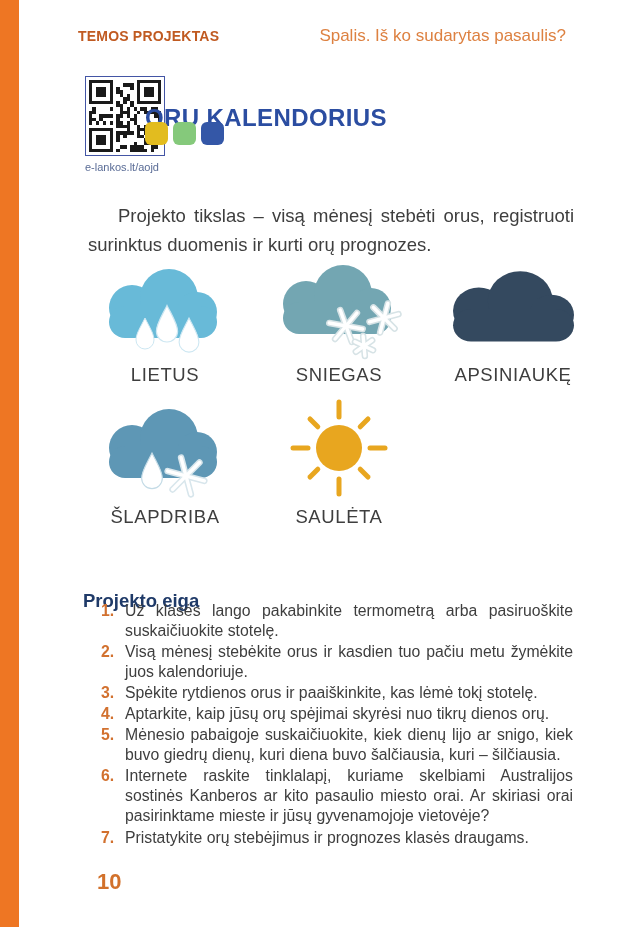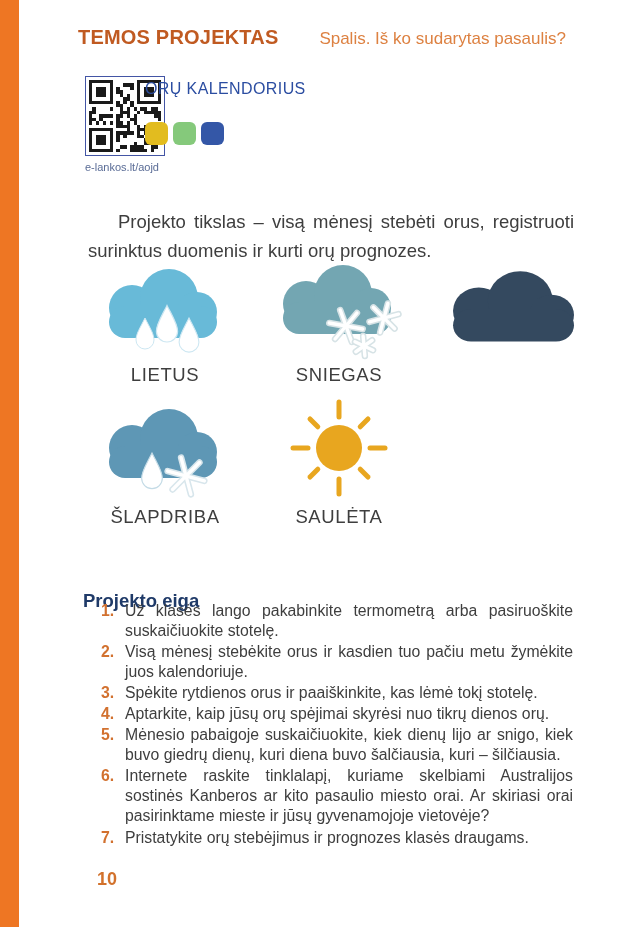--- a/index.html
+++ b/index.html
@@ -4,50 +4,50 @@
 <style>
   html,body { margin:0; padding:0; }
   body {
     width:640px; height:927px; position:relative; overflow:hidden;
     background:#ffffff;
     font-family:"Liberation Sans", sans-serif;
   }
   .strip { position:absolute; left:0; top:0; width:19px; height:927px; background:var(--accent-strip); }
 
   .header { position:absolute; left:78px; right:74px; top:26px; display:flex; justify-content:space-between; align-items:baseline; }
-  .series { font-weight:bold; font-size:20px; letter-spacing:0.2px; color:var(--header-label); }
+  .series { font-weight:bold; font-size:14px; letter-spacing:0.2px; color:var(--header-label); }
   .topic  { font-size:17px; color:var(--header-topic); }
 
   .qr-wrap { position:absolute; left:37px; top:76px; width:92px;padding-left:48px; }
   .qr-box  { width:72px; height:72px; padding:3px; border:1px solid var(--qr-border); background:#fff; }
   .qr-box svg { display:block; }
   .qr-caption { margin-top:5px; font-size:11px; color:var(--qr-caption); }
 
-  .title { position:absolute; left:145px; top:80px; font-size:16px; font-weight:normal; letter-spacing:0.4px; color:var(--title-blue); }
+  .title { position:absolute; left:145px; top:104px; font-size:24px; font-weight:bold; letter-spacing:0.4px; color:var(--title-blue); }
   .squares { position:absolute; left:145px; top:122px; display:flex; gap:5px; }
   .square { width:23px; height:23px; border-radius:6px; }
 
-  .intro { position:absolute; left:88px; top:189px; width:486px;
+  .intro { position:absolute; left:88px; top:183px; width:486px;
            font-size:18.5px; line-height:1.55; color:var(--body-text);
            text-align:justify; text-indent:30px;margin-top:19px; }
 
   .wgrid { position:absolute; left:78px; top:254px; width:522px;
            display:grid; grid-template-columns:repeat(3,174px); row-gap:10px; }
   .wcell { display:flex; flex-direction:column; align-items:center; }
   .wicon svg { display:block; }
   .wlabel { margin-top:2px; font-size:18.5px; letter-spacing:0.6px; color:var(--body-text); }
 
   .section-title { position:absolute; left:83px; top:565px; font-size:18.5px; font-weight:bold; color:var(--heading-navy);margin-top:25px; }
 
   .steps { position:absolute; left:101px; top:601px; width:472px; }
   .step { display:flex; margin-bottom:1px; }
   .step-num  { flex:0 0 24px; font-weight:bold; font-size:15.8px; line-height:1.27; color:var(--step-number); }
   .step-text { flex:1; font-size:15.8px; line-height:1.27; color:var(--body-text); text-align:justify; }
 
-  .page-number { position:absolute; left:97px; top:869px; font-size:18px; font-weight:bold; color:var(--page-number); }
+  .page-number { position:absolute; left:97px; top:869px; font-size:22px; font-weight:bold; color:var(--page-number); }
 </style>
 </head>
 <body>
 
 <div class="strip"></div>
 
 <div class="header">
   <span class="series">TEMOS PROJEKTAS</span>
   <span class="topic">Spalis. Iš ko sudarytas pasaulis?</span>
 </div>
@@ -349,20 +349,21 @@
     <div class="wicon">
         <svg width="150" height="108" viewBox="0 0 150 108" xmlns="http://www.w3.org/2000/svg">
           <g transform="translate(-4,8) scale(1.12,1.02)" fill="#34495F">
             <circle cx="40" cy="48" r="23"></circle>
             <circle cx="77" cy="38" r="29"></circle>
             <circle cx="105" cy="52" r="20"></circle>
             <rect x="17" y="46" width="108" height="32" rx="16"></rect>
           </g>
         </svg>
       </div>
+    <div class="wlabel">APSINIAUKĘ</div>
   </div>
 
   <div class="wcell">
     <div class="wicon">
         <svg width="150" height="108" viewBox="0 0 150 108" xmlns="http://www.w3.org/2000/svg">
           <g transform="translate(2,4)" fill="#5E97B5">
             <circle cx="40" cy="48" r="23"></circle>
             <circle cx="77" cy="38" r="29"></circle>
             <circle cx="105" cy="52" r="20"></circle>
             <rect x="17" y="46" width="108" height="32" rx="16"></rect>

